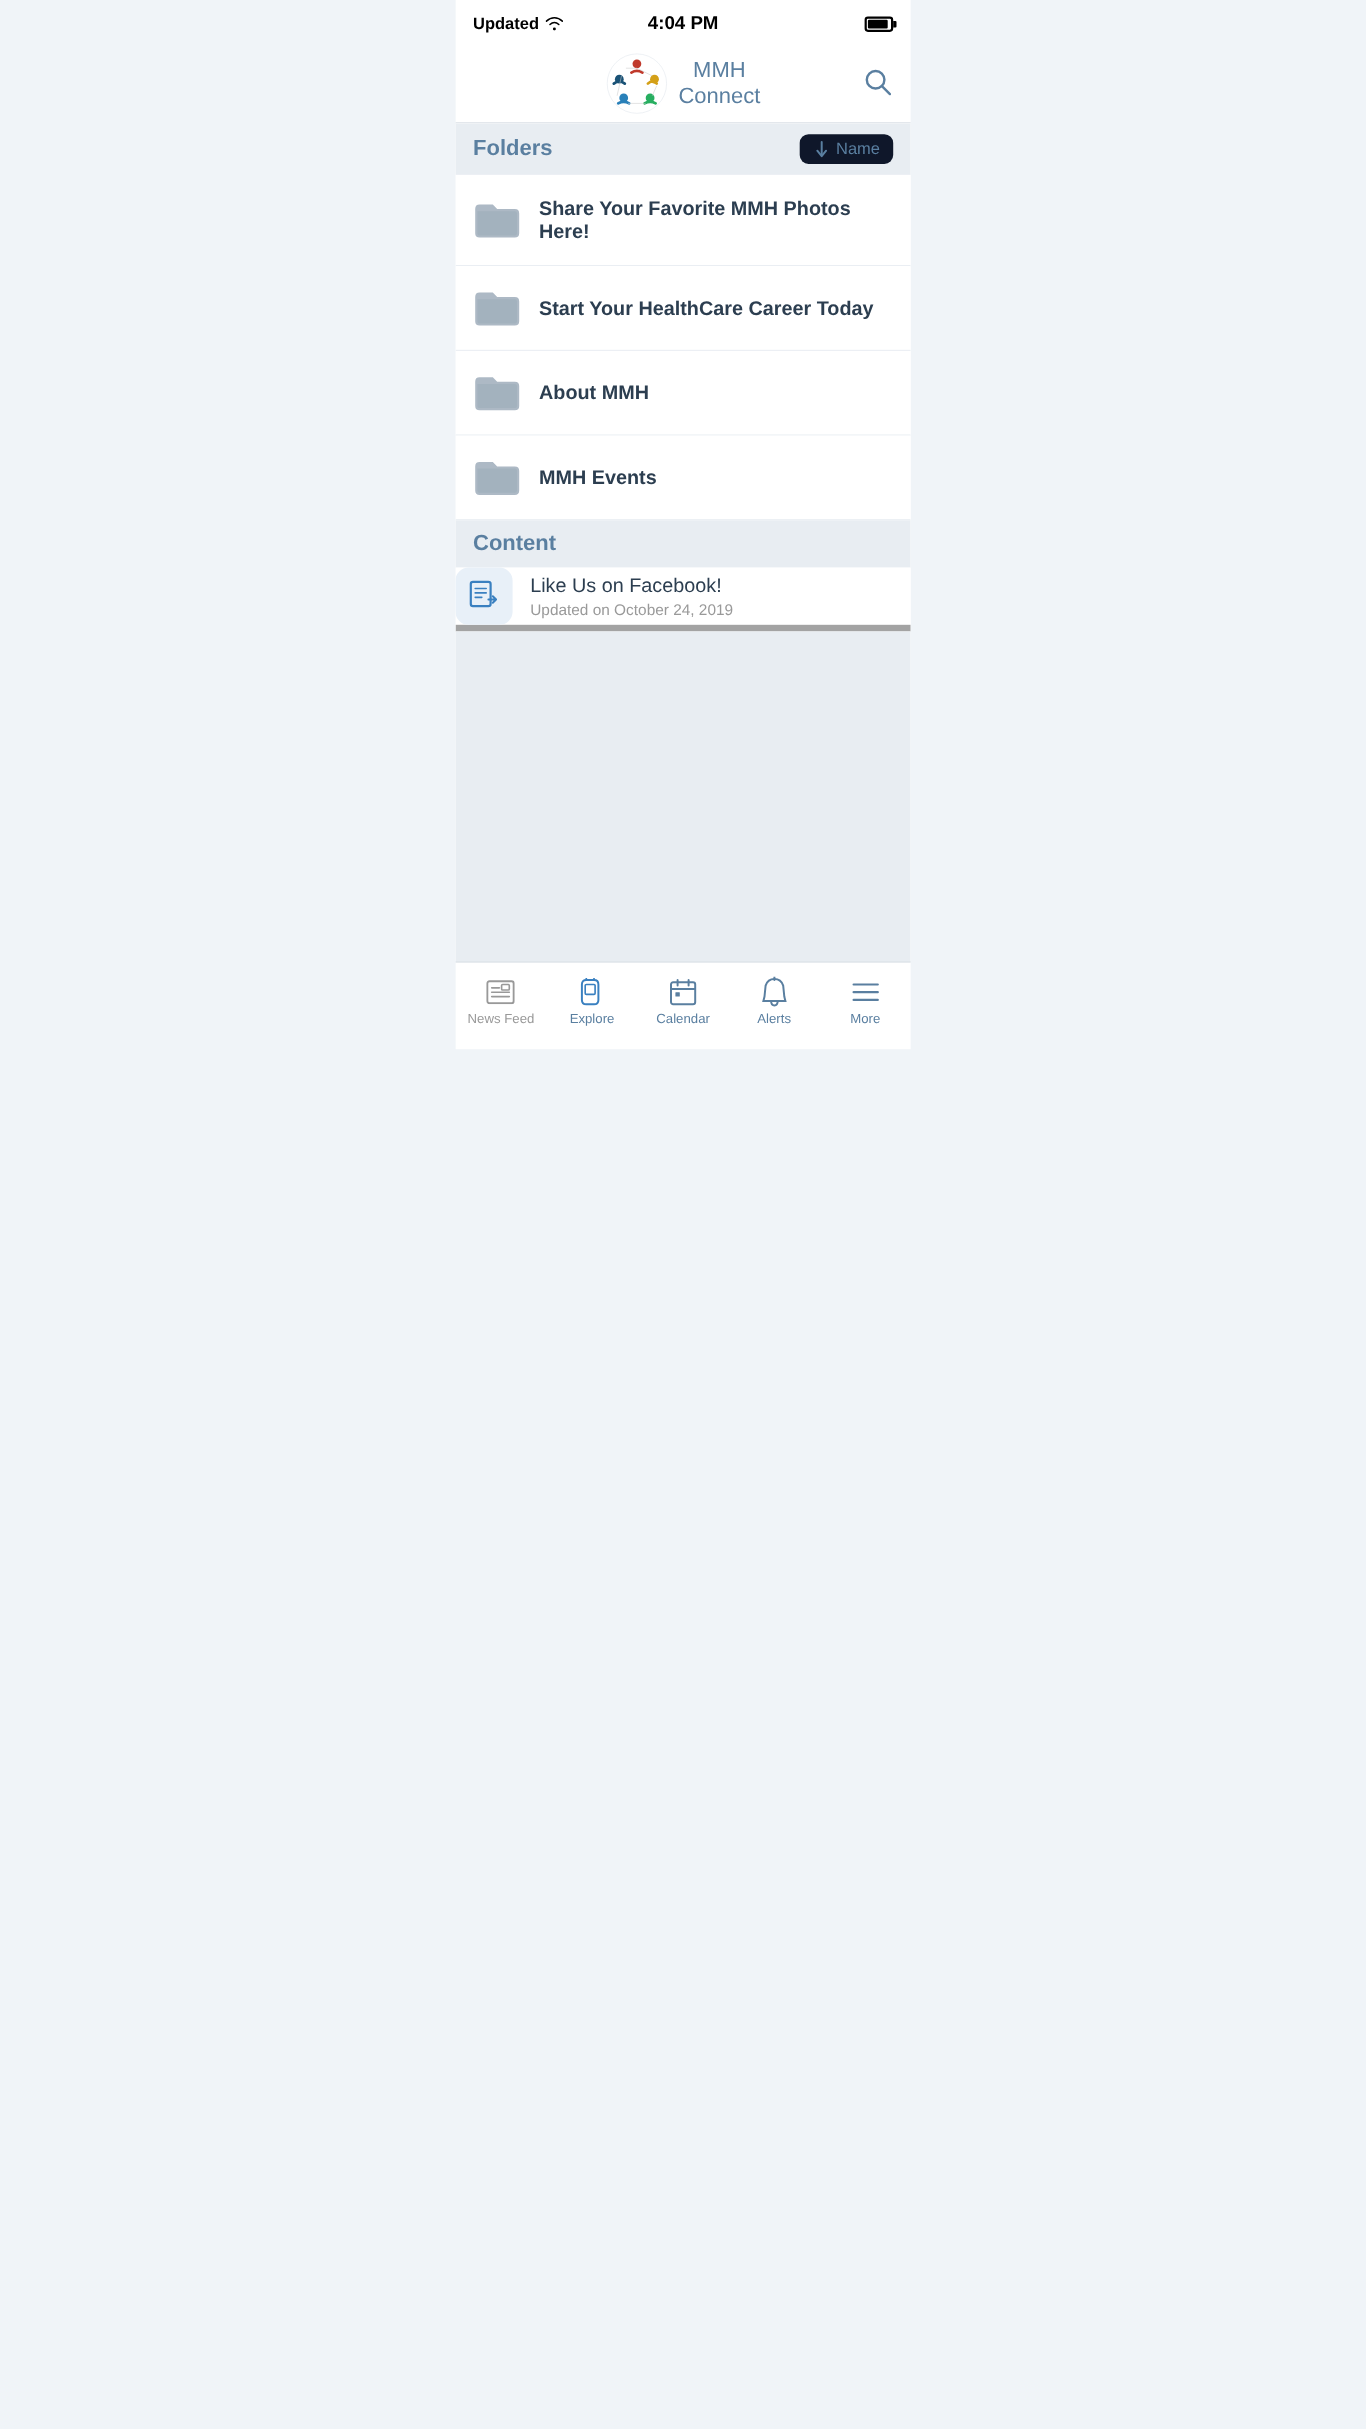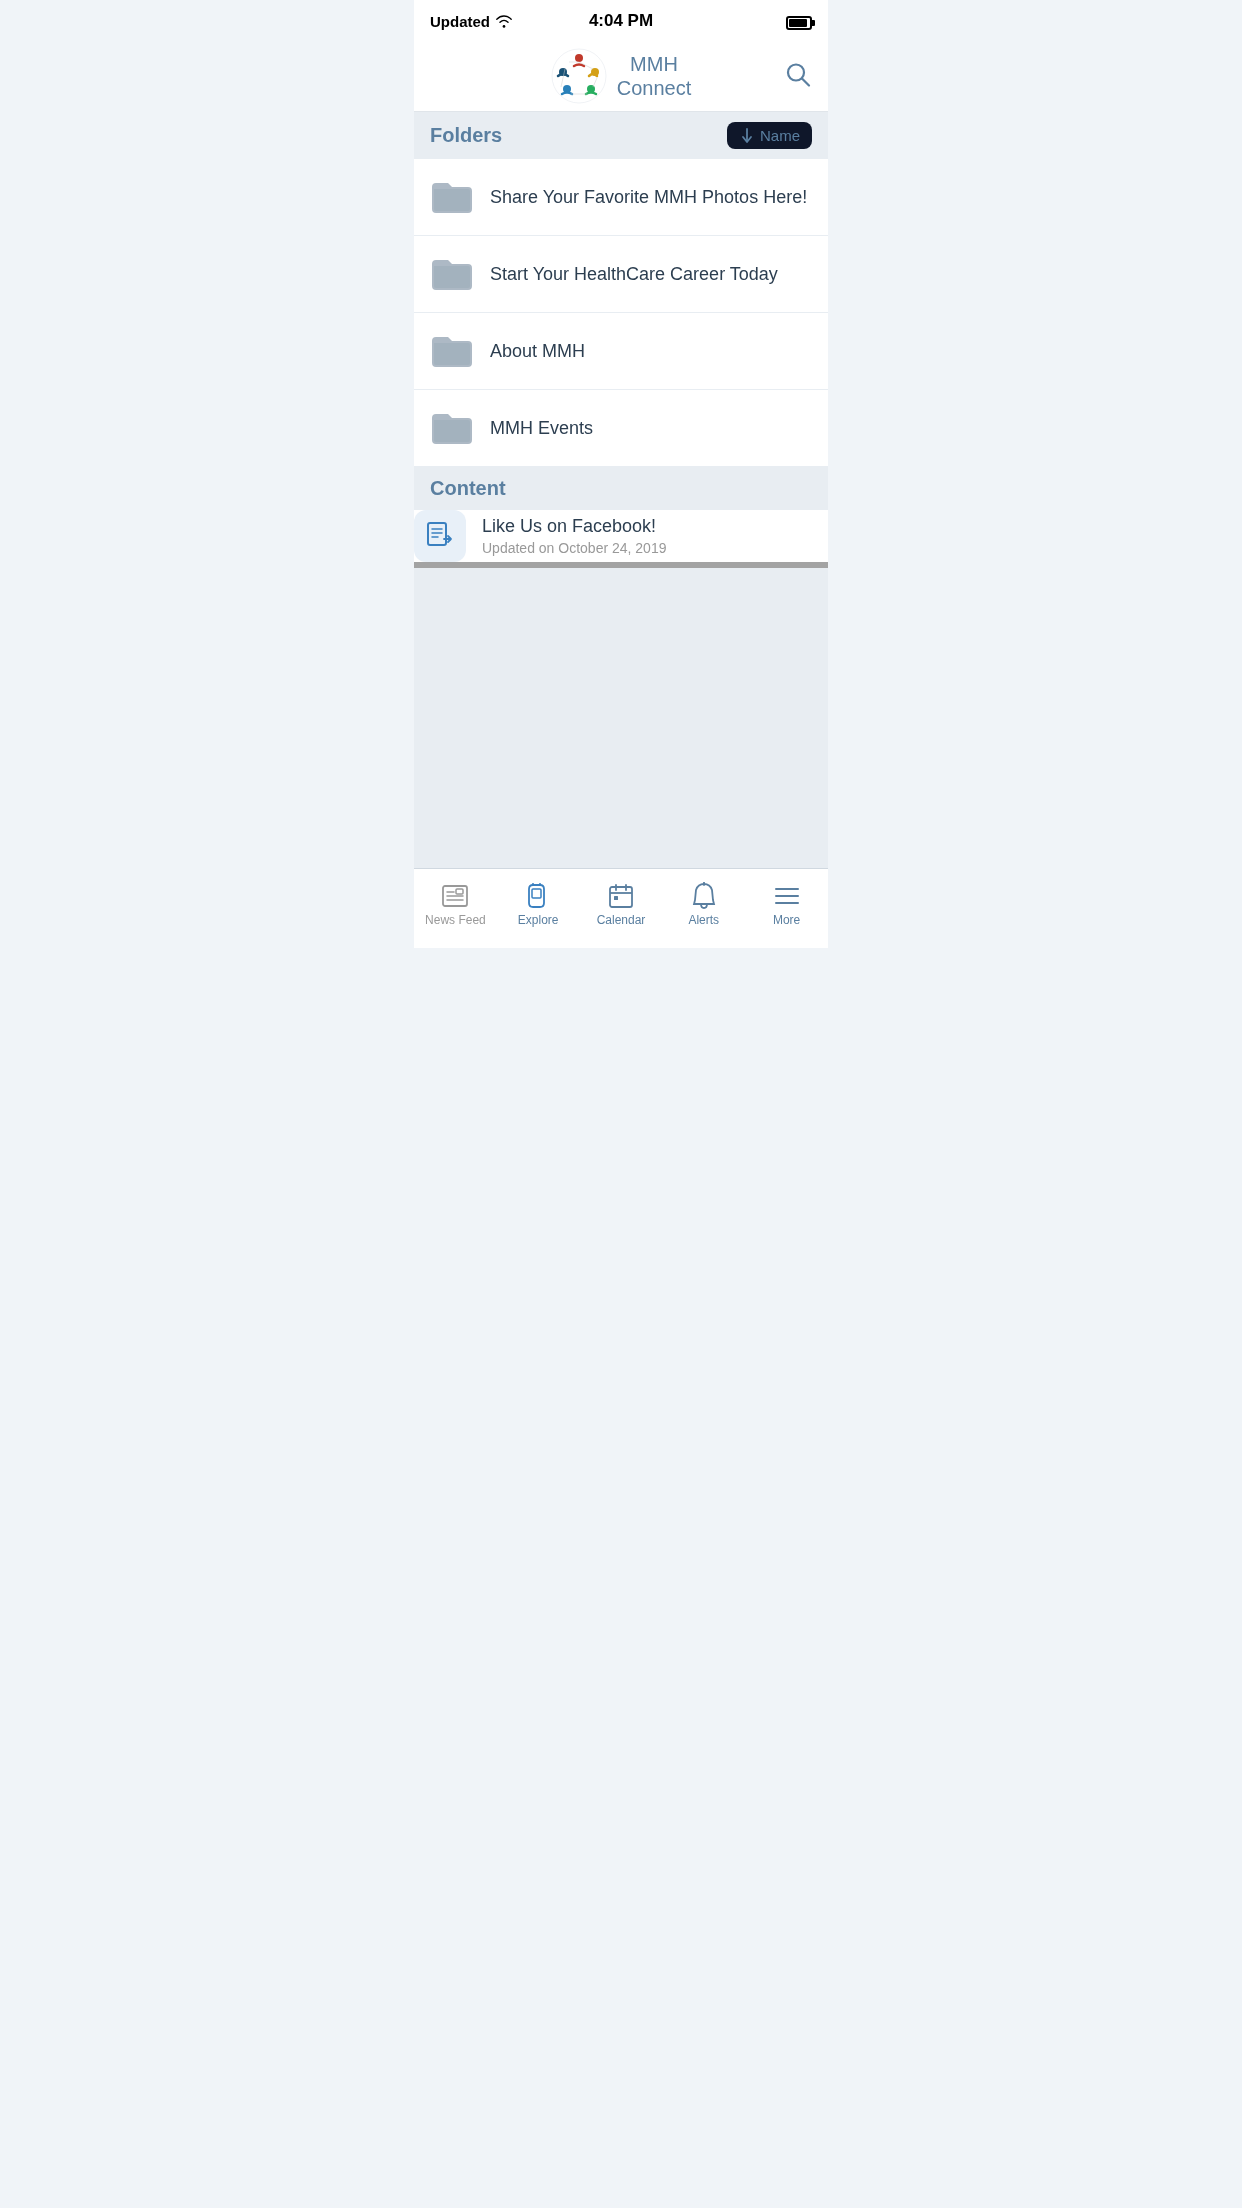--- a/index.html
+++ b/index.html
@@ -171,21 +171,21 @@
     .folder-icon {
       width: 44px;
       height: 36px;
       margin-right: 16px;
       flex-shrink: 0;
     }
 
     .folder-name {
       font-size: 18px;
       color: #2c3e50;
-      font-weight: 400;
+      font-weight: 700;
     }
 
     
     .content-section-header {
       background: #e8edf2;
       padding: 10px 16px;
     }
 
     .content-section-title {
       font-size: 20px;

